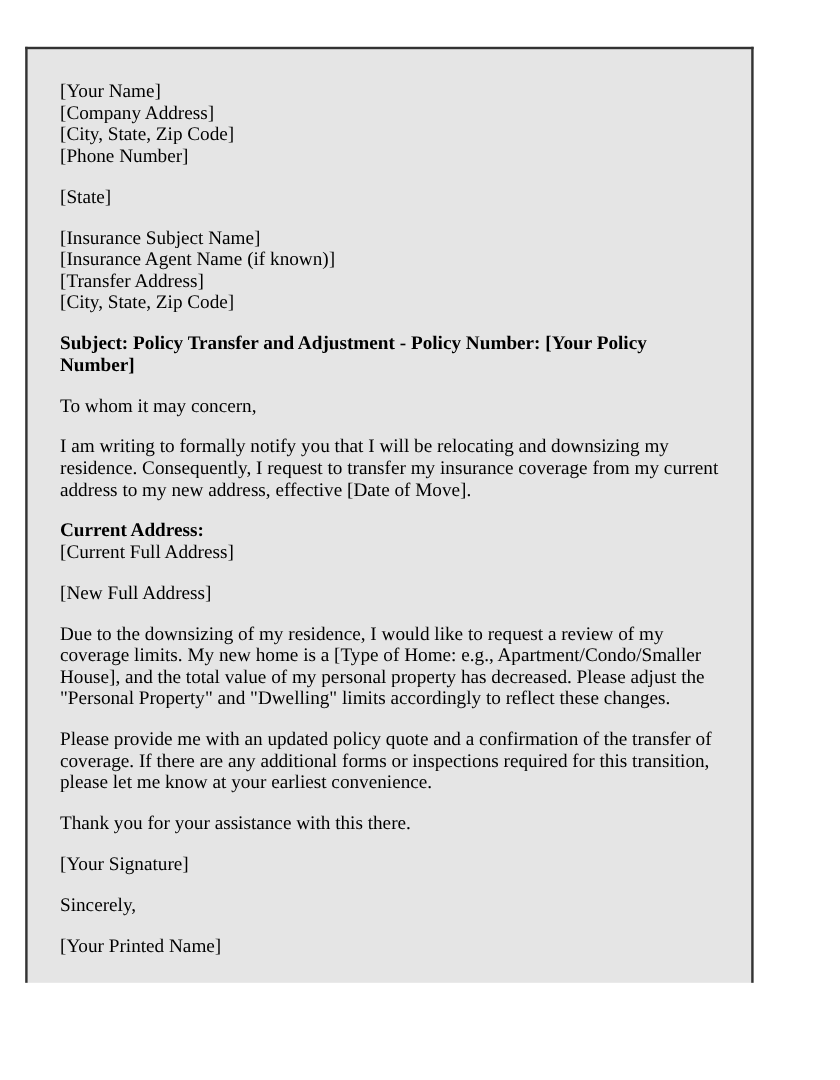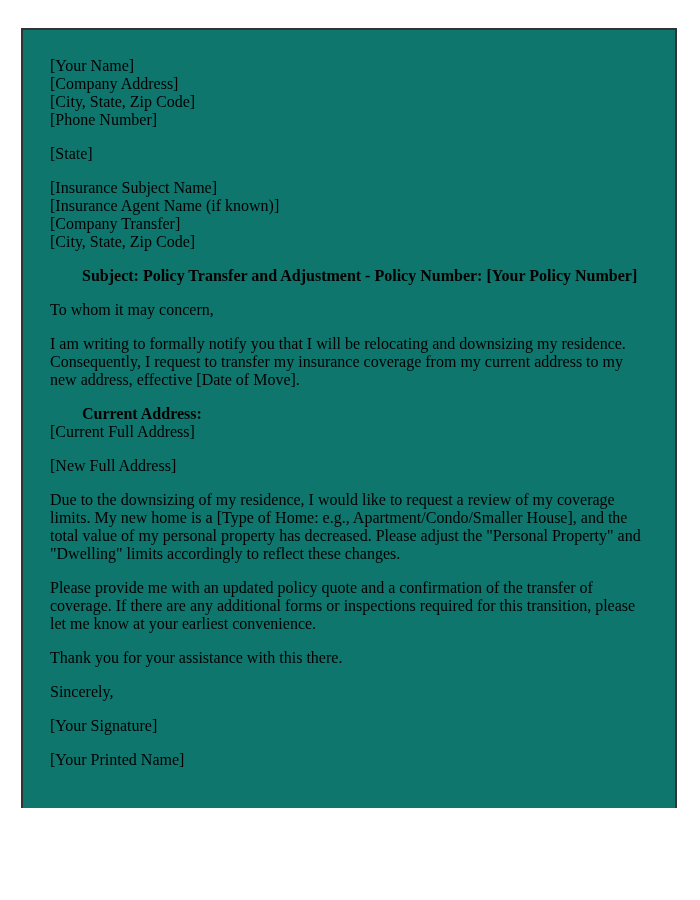--- a/index.html
+++ b/index.html
@@ -11,61 +11,60 @@
     overflow: hidden;
   }
   body {
     font-family: "Liberation Serif", "DejaVu Serif", serif;
     color: #000000;
     position: relative;
   }
   .letter-frame {
     position: absolute;
     left: 21px;
-    top: 28px;
-    width: 656px;
+    top: 39px;
+    width: 607px;
     height: 780px;
     box-sizing: border-box;
     border: 2px solid #333333;
     border-bottom: none;
     padding: 11px 27px 0 27px;
-    background: #0f766e;
+    background: #e5e5e5;
     overflow: hidden;
   }
   .block {
     margin: 16px 0;
     font-size: 16px;
     line-height: 18px;
   }
   .line {
     display: block;
   }
   .bold {
     font-weight: bold;
-    margin-left: 32px;
   }
 </style>
 </head>
 <body>
 
 <div class="letter-frame">
 
   <p class="block">
     <span class="line">[Your Name]</span>
     <span class="line">[Company Address]</span>
     <span class="line">[City, State, Zip Code]</span>
     <span class="line">[Phone Number]</span>
   </p>
 
   <p class="block">[State]</p>
 
   <p class="block">
     <span class="line">[Insurance Subject Name]</span>
     <span class="line">[Insurance Agent Name (if known)]</span>
-    <span class="line">[Company Transfer]</span>
+    <span class="line">[Transfer Address]</span>
     <span class="line">[City, State, Zip Code]</span>
   </p>
 
   <p class="block bold">Subject: Policy Transfer and Adjustment - Policy Number: [Your Policy Number]</p>
 
   <p class="block">To whom it may concern,</p>
 
   <p class="block">I am writing to formally notify you that I will be relocating and downsizing my residence. Consequently, I request to transfer my insurance coverage from my current address to my new address, effective [Date of Move].</p>
 
   <p class="block">
@@ -76,19 +75,19 @@
   <p class="block">
     <span class="line">[New Full Address]</span>
   </p>
 
   <p class="block">Due to the downsizing of my residence, I would like to request a review of my coverage limits. My new home is a [Type of Home: e.g., Apartment/Condo/Smaller House], and the total value of my personal property has decreased. Please adjust the "Personal Property" and "Dwelling" limits accordingly to reflect these changes.</p>
 
   <p class="block">Please provide me with an updated policy quote and a confirmation of the transfer of coverage. If there are any additional forms or inspections required for this transition, please let me know at your earliest convenience.</p>
 
   <p class="block">Thank you for your assistance with this there.</p>
 
+  <p class="block">[Your Signature]</p>
+
   <p class="block">Sincerely,</p>
-
-  <p class="block">[Your Signature]</p>
 
   <p class="block">[Your Printed Name]</p>
 
 </div>
 
 </body></html>

